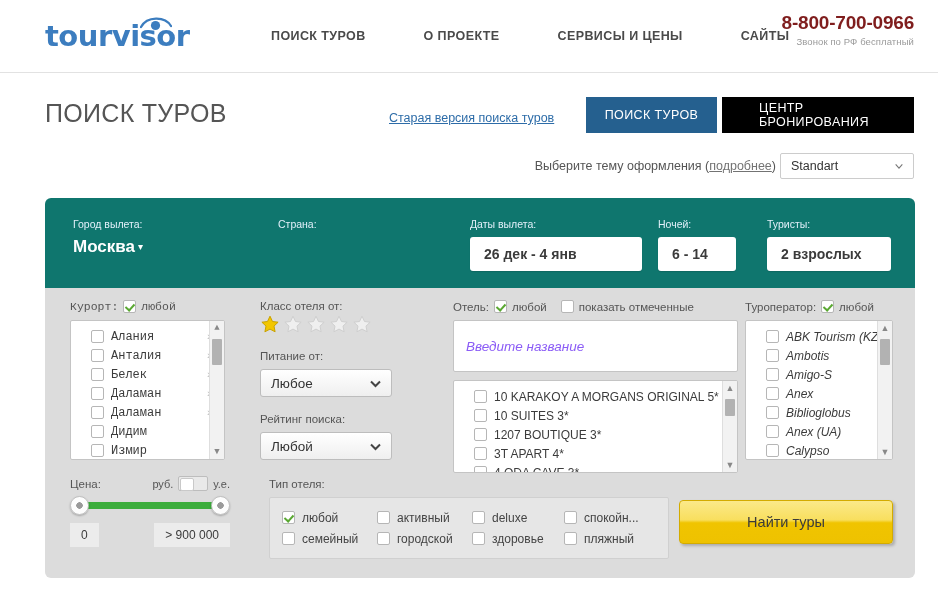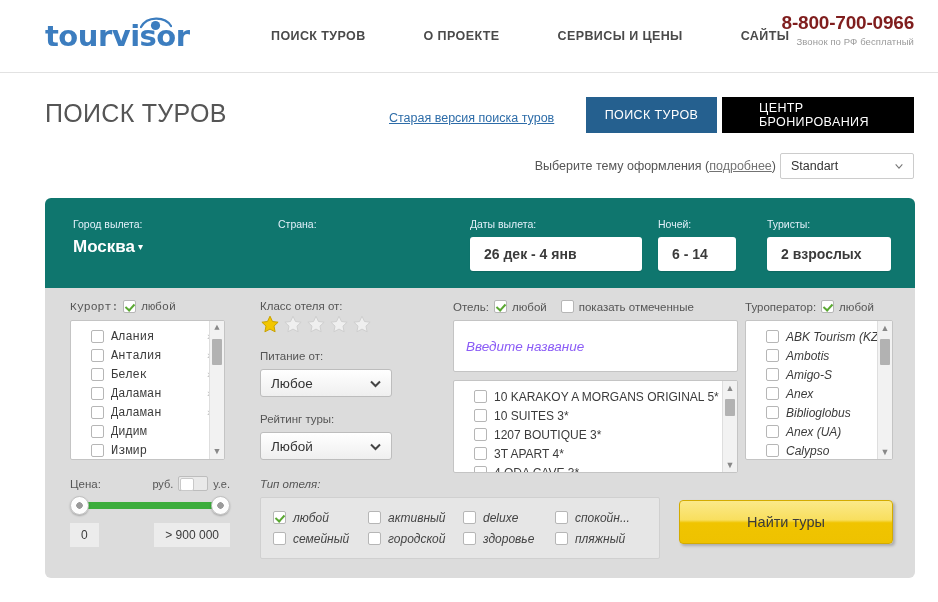--- a/index.html
+++ b/index.html
@@ -553,30 +553,30 @@
       </div>
 
       <div class="col-label" style="margin-top:16px;">Питание от:</div>
       <div class="sel" style="margin-top:7px;">
         <span>Любое</span>
         <svg class="chev2" width="11" height="8" viewBox="0 0 11 8">
             <path d="M1 1.5 L5.5 6 L10 1.5" stroke="#444" stroke-width="2" fill="none"></path>
           </svg>
       </div>
 
-      <div class="col-label" style="margin-top:16px;">Рейтинг туры:</div>
+      <div class="col-label" style="margin-top:16px;">Рейтинг поиска:</div>
       <div class="sel" style="margin-top:7px;">
         <span>Любой</span>
         <svg class="chev2" width="11" height="8" viewBox="0 0 11 8">
             <path d="M1 1.5 L5.5 6 L10 1.5" stroke="#444" stroke-width="2" fill="none"></path>
           </svg>
       </div>
     </div>
 
-    <div style="position:absolute; left:215px; top:190px; width:400px;font-style:italic;">
+    <div style="position:absolute; left:224px; top:190px; width:400px;">
       <div class="col-label">Тип отеля:</div>
       <div class="type-box" style="margin-top:7px;">
         <span class="type-item">
             <span class="cb checked"></span>
             <span>любой</span>
           </span>
         <span class="type-item">
             <span class="cb"></span>
             <span>активный</span>
           </span>

